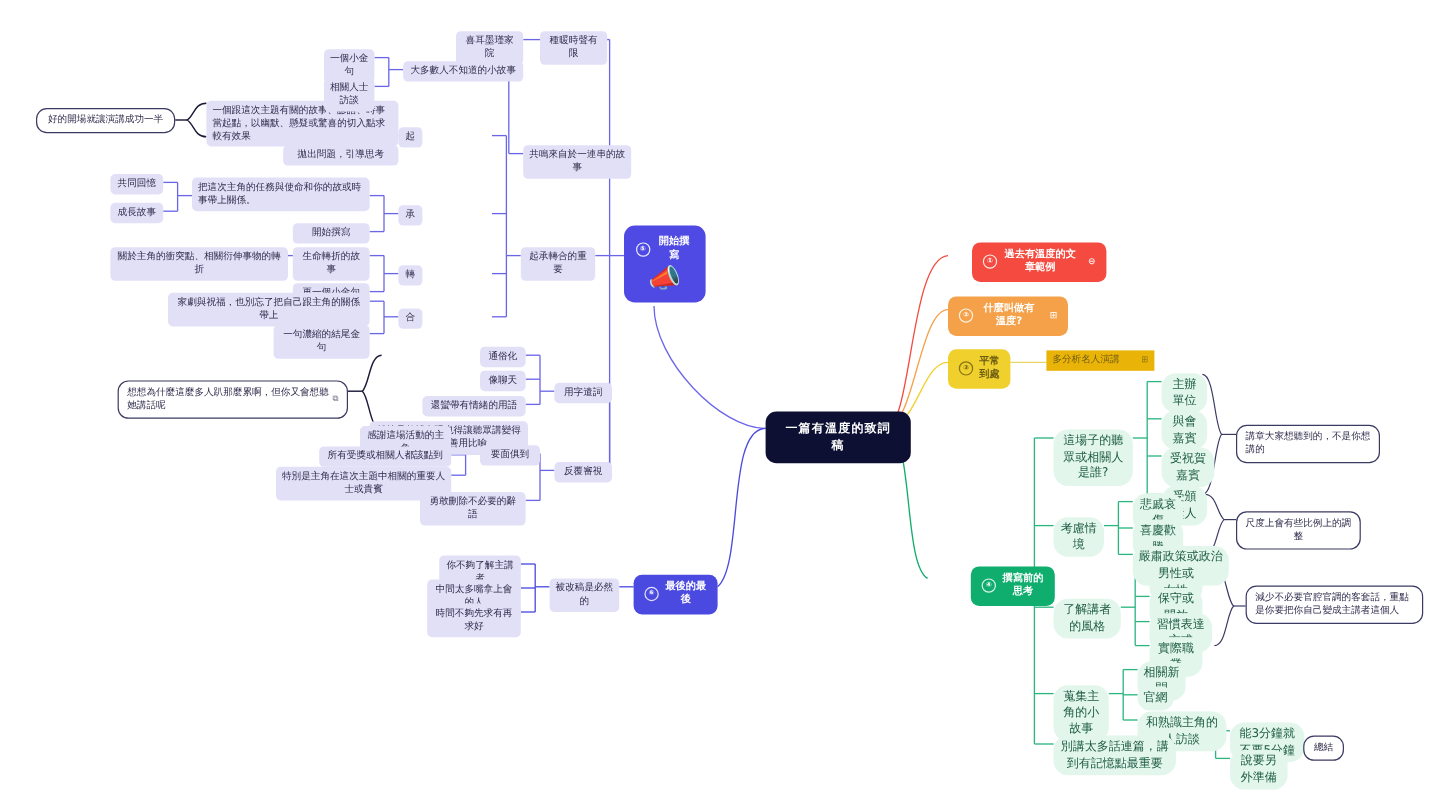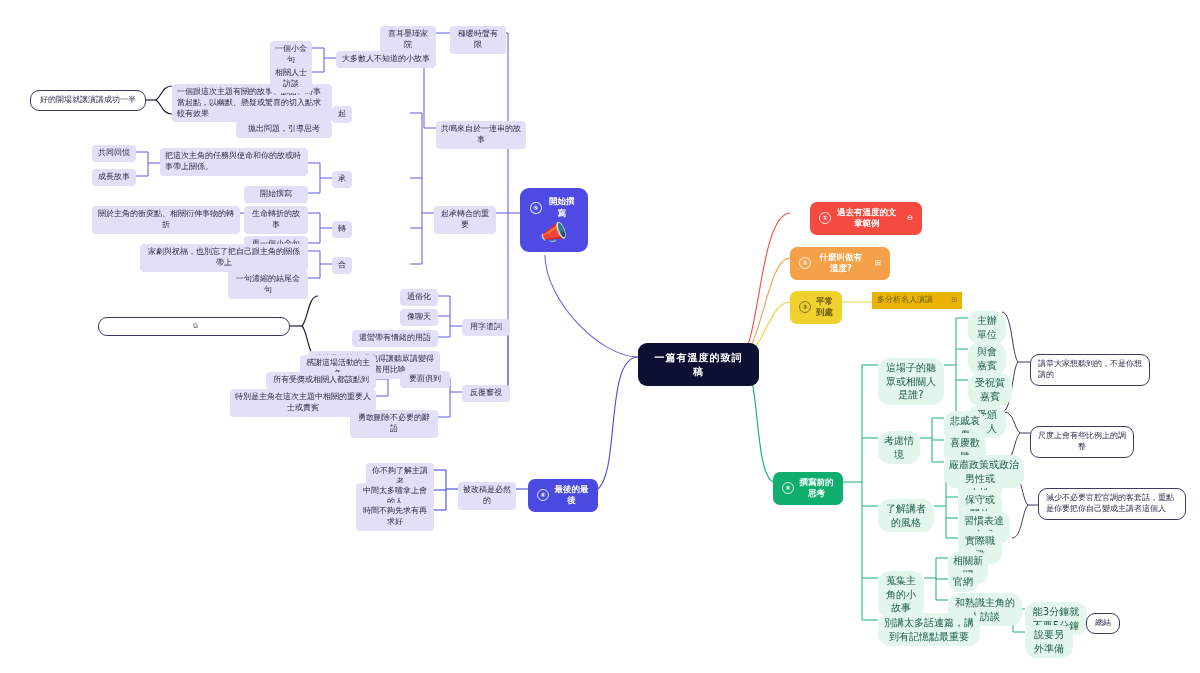--- a/index.html
+++ b/index.html
@@ -305,21 +305,21 @@
 
   <div class="node chip chip-yellow" style="left:790px; top:291px; width:52px;">
     <span class="num">③</span>
     <span>平常到處</span>
   </div>
   <div class="node pill-cream" style="left:872px; top:292px; width:90px;">
     <span>多分析名人演講</span>
     <span class="ext">⊞</span>
   </div>
 
-  <div class="node chip chip-green" style="left:773px; top:472px; width:70px;">
+  <div class="node chip chip-green" style="left:809px; top:472px; width:70px;">
     <span class="num">④</span>
     <span>撰寫前的思考</span>
   </div>
 
   <div class="node box-blue" style="left:520px; top:188px; width:68px; height:64px;">
     <span class="hdr">
       <span class="num">⑤</span>
       <span>開始撰寫</span>
     </span>
     <span class="emoji">📣</span>
@@ -357,20 +357,21 @@
   <div class="node pill-purple" style="left:332px; top:221px; width:20px;">轉</div>
   <div class="node pill-purple" style="left:244px; top:206px; width:64px;">生命轉折的故事</div>
   <div class="node pill-purple" style="left:244px; top:236px; width:64px;">再一個小金句</div>
   <div class="node pill-purple" style="left:92px; top:206px; width:148px;">關於主角的衝突點、相關衍伸事物的轉折</div>
 
   <div class="node pill-purple" style="left:332px; top:257px; width:20px;">合</div>
   <div class="node pill-purple" style="left:140px; top:244px; width:168px;">家劇與祝福，也別忘了把自己跟主角的關係帶上</div>
   <div class="node pill-purple" style="left:228px; top:271px; width:80px;">一句濃縮的結尾金句</div>
 
   <div class="node callout" style="left:98px; top:317px; width:192px;">
+    <span>想想為什麼這麼多人趴那麼累啊，但你又會想聽她講話呢</span>
     <span class="ext">⧉</span>
   </div>
 
   <div class="node pill-purple" style="left:462px; top:319px; width:48px;">用字遣詞</div>
   <div class="node pill-purple" style="left:400px; top:289px; width:38px;">通俗化</div>
   <div class="node pill-purple" style="left:400px; top:309px; width:38px;">像聊天</div>
   <div class="node pill-purple" style="left:352px; top:330px; width:86px;">還蠻帶有情緒的用語</div>
   <div class="node pill-purple" style="left:308px; top:351px; width:132px;">就算是數據在現也得讓聽眾講變得有趣或是善用比喻</div>
 
   <div class="node pill-purple" style="left:462px; top:385px; width:48px;">反覆審視</div>

